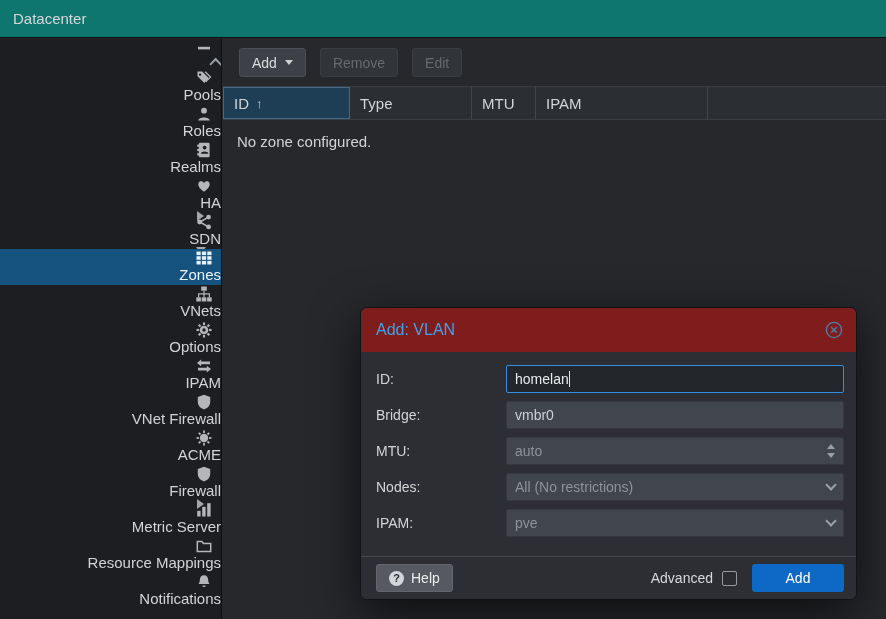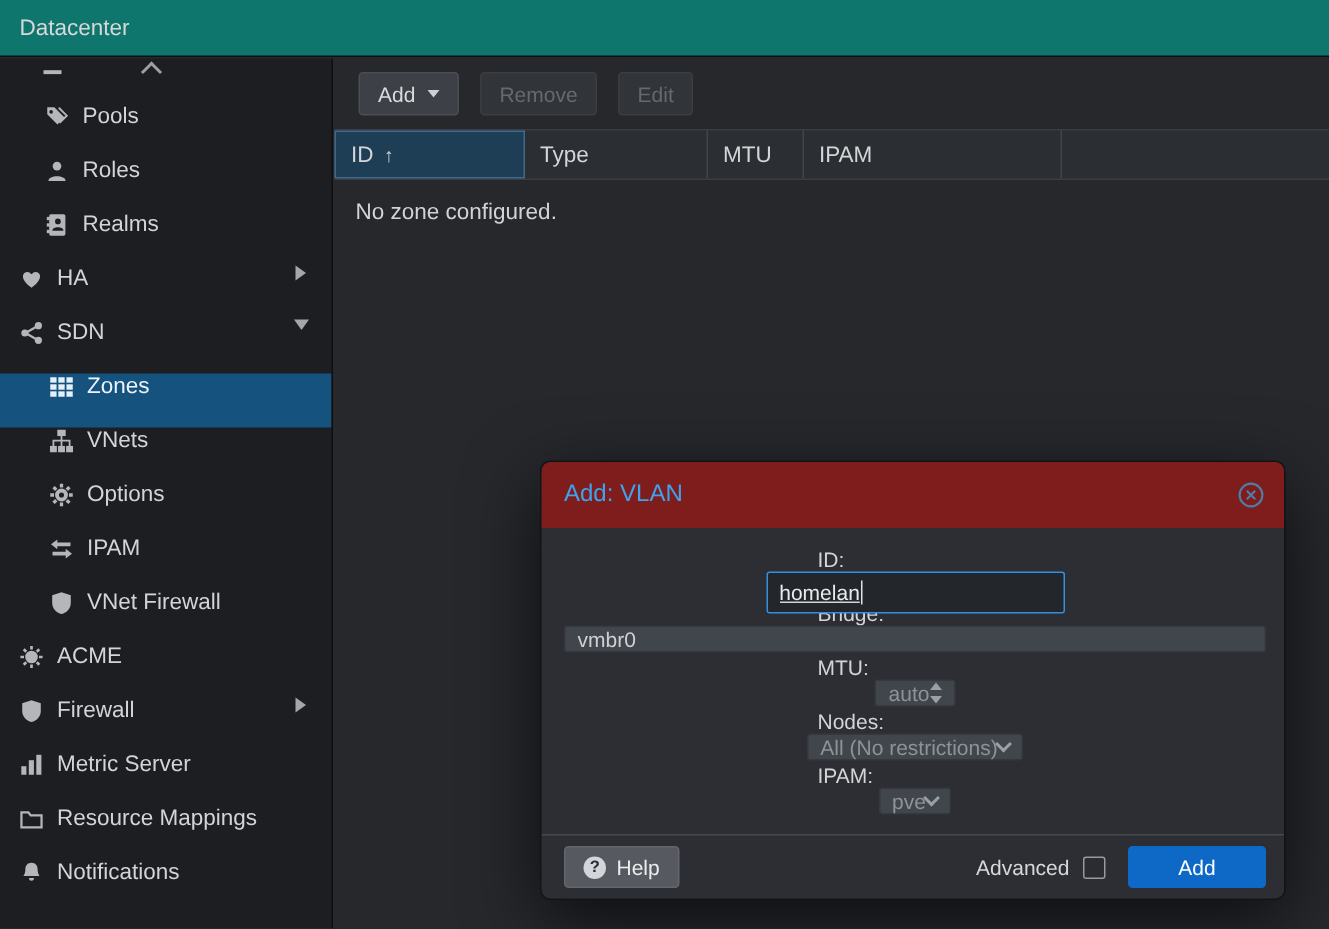--- a/index.html
+++ b/index.html
@@ -17,22 +17,22 @@
     background:#0f766e; border-bottom:1px solid #0e0f11;
     display:flex; align-items:center; padding-left:13px;
     color:#d7d8da; font-size:15px;
   }
   
   .sidebar {
     position:absolute; left:0; top:39px; width:222px; bottom:0;
     background:#1c1e22; border-right:1px solid #0e0f11; overflow:hidden;
   }
   .side-item {
-    display:flex; align-items:flex-start; height:36px; padding-left:12px;
-    color:#d2d4d6; cursor:default; position:relative;
+    display:flex; align-items:flex-end; height:36px; padding-left:12px;
+    color:#d2d4d6; cursor:default; position:relative;flex-direction:column;
   }
   .side-item.indent { padding-left:29px; }
   .side-item.indent2 { padding-left:32px; }
   .side-item.selected { background:#15537e; color:#eaf3fb; }
   .side-item.selected .icon { color:#e4f0fb; }
   .side-item.partial { height:30px; overflow:hidden; padding-left:26px; }
   .icon {
     width:17px; height:17px; margin-right:9px; color:#b4b6b9;
     display:flex; align-items:center; justify-content:center; flex:none;
   }
@@ -76,29 +76,29 @@
     background:#2c2e33; border:1px solid #121316; border-radius:7px;
     box-shadow:0 14px 48px rgba(0,0,0,.65); z-index:10; overflow:hidden;
   }
   .dlg-head {
     height:44px; display:flex; align-items:center; justify-content:space-between;
     padding:0 13px 0 15px; background:#7f1d1d;
   }
   .dlg-title { color:#3fa2ec; font-size:16px; }
   .close-btn { display:flex; cursor:pointer; }
   .dlg-body { padding:13px 12px 0 15px; }
-  .frow { display:flex; align-items:center; height:28px; margin-bottom:8px;flex-direction:column; }
+  .frow { display:flex; align-items:center; height:28px; margin-bottom:8px; }
   .frow .flabel { width:130px; flex:none; color:#d3d4d6; font-size:14px; }
   .field {
     flex:1; height:28px; display:flex; align-items:center;
     background:#41454c; border:1px solid #35383e; border-radius:2px;
     padding:0 8px; font-size:14px; color:#ced0d3; position:relative;
   }
   .field.muted { color:#8f9398; }
-  .field-wrap { flex:1; position:relative; display:flex;text-decoration:underline; }
+  .field-wrap { flex:1; position:relative; display:flex; }
   input.field { width:100%; outline:none; font-family:inherit; }
   input.field.focused { background:#23262a; border-color:#3090e4; color:#e8eaec; }
   .text-caret { position:absolute; left:63px; top:6px; width:1px; height:16px; background:#dfe3e7; }
   .ctrl { margin-left:auto; display:flex; flex-direction:column; align-items:center; }
   .tri-up { width:0; height:0; border-left:4px solid transparent; border-right:4px solid transparent;
     border-bottom:5px solid #9aa0a6; margin-bottom:4px; }
   .tri-dn { width:0; height:0; border-left:4px solid transparent; border-right:4px solid transparent;
     border-top:5px solid #9aa0a6; }
   .chev-dn { width:8px; height:8px; border-right:2px solid #9aa0a6; border-bottom:2px solid #9aa0a6;
     transform:rotate(45deg); margin-left:auto; margin-top:-4px; }

